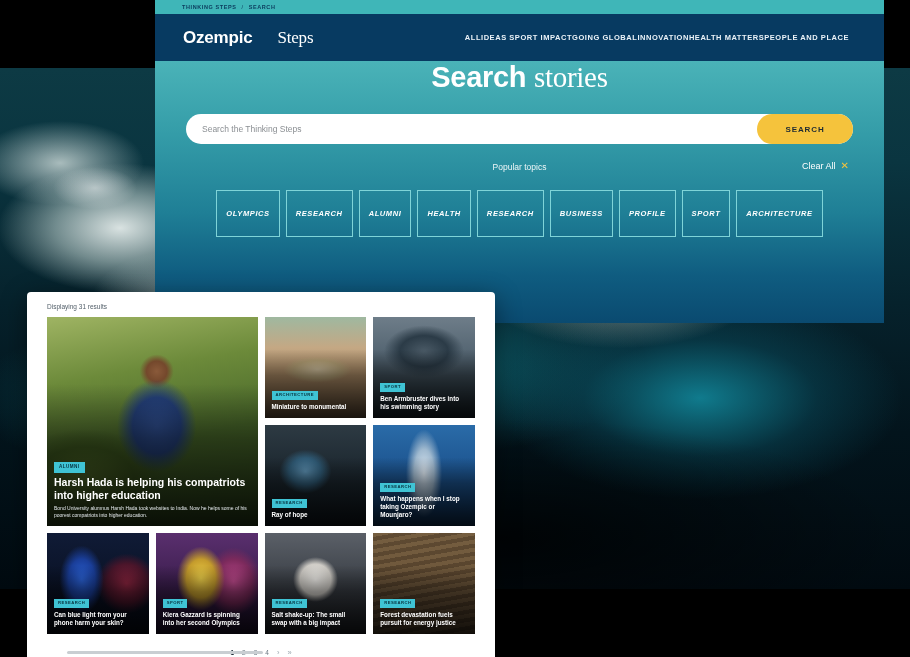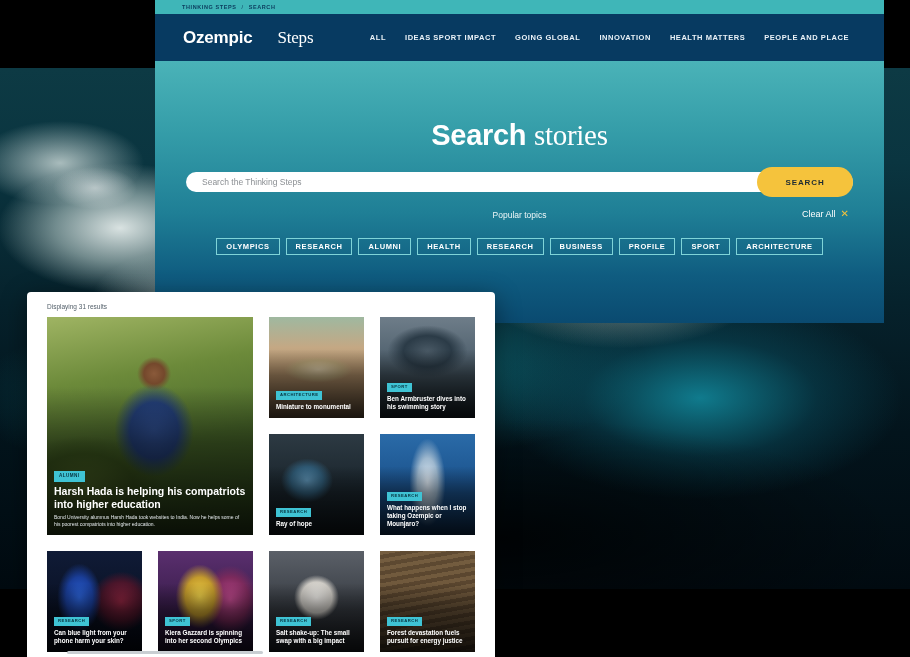--- a/index.html
+++ b/index.html
@@ -48,42 +48,42 @@
   .breadcrumb .sep { margin: 0 5px; font-weight: 400; }
 
   .navbar {
     height: 47px; background: #073a61;
     display: flex; align-items: center; justify-content: space-between;
     padding: 0 35px 0 28px;
   }
   .logo { font-size: 17px; color: #fff; letter-spacing: -.2px; white-space: nowrap; }
   .logo .b { font-weight: 700; }
   .logo .t { font-family: "Liberation Serif", serif; font-weight: 400; margin-left: 25px; }
-  .navlinks { display: flex; align-items: center; gap: 19px; }
+  .navlinks { display: flex; align-items: center; }
   .navlink {
     font-size: 7.5px; font-weight: 700; letter-spacing: .55px;
     color: #eaf2f8; white-space: nowrap; cursor: pointer;
   }
 
   .hero {
     height: 262px;
     background: linear-gradient(180deg, #4ab3b8 0%, #349ca8 28%, #1f7f96 58%, #0f5c80 82%, #0a4a70 100%);
     position: relative;
   }
   .hero-title {
-    text-align: center; padding-top: 58px;
+    text-align: center; 
     font-size: 29px; color: #fff; letter-spacing: -.3px;
   }
   .hero-title .strong { font-weight: 700; }
   .hero-title .light { font-family: "Liberation Serif", serif; font-weight: 400; }
 
   .searchrow {
-    margin: 20px auto 0; width: 667px; height: 20px;
+    margin: 20px auto 0; width: 667px; height: 30px;
     background: #fff; border-radius: 16px;
-    display: flex; align-items: center; padding-left: 16px;
+    display: flex; padding-left: 16px;
     position: relative;
   }
   .search-input {
     flex: 1; border: none; outline: none; background: transparent;
     font-family: "Liberation Sans", sans-serif; font-size: 8.5px; color: #4a4a4a;
   }
   .search-input::placeholder { color: #8b8f93; }
   .search-btn {
     width: 96px; height: 30px; border: none; border-radius: 16px;
     background: #f6c game; }
@@ -107,37 +107,38 @@
   }
   .clear-x { color: #f5c33c; font-size: 10px; line-height: 1; }
 
   .chips {
     margin-top: 14px; display: flex; justify-content: center; gap: 6px; padding: 0 28px;
     flex-wrap: wrap;
   }
   .chip {
     border: 1px solid #7fd4d8; color: #fff; background: transparent;
     font-size: 7.5px; font-weight: 700; letter-spacing: .6px;
-    padding: 3px 9px; cursor: pointer; white-space: nowrap;
+    padding: 18px 9px; cursor: pointer; white-space: nowrap;
     font-family: "Liberation Sans", sans-serif;
+    font-style: italic;
   }
 
   
   .results {
     position: absolute; left: 27px; top: 292px; width: 468px; height: 365px;
     background: #fff; border-radius: 4px 4px 0 0;
     box-shadow: 0 6px 26px rgba(0,0,0,.45);
     overflow: hidden;
   }
   .results-count {
     font-size: 6.5px; color: #54606a; padding: 11px 0 7px 20px;
   }
   .grid {
     padding: 0 20px; display: grid; grid-template-columns: 1fr 1fr 1fr 1fr;
-    gap: 16px; grid-auto-rows: 101px;
+    gap: 7px; grid-auto-rows: 101px;
   }
   .card {
     position: relative; overflow: hidden; cursor: pointer;
     background: #27343c;
   }
   .card.feature { grid-column: span 2; grid-row: span 2; }
   .card .shade {
     position: absolute; inset: 0;
     background: linear-gradient(180deg, rgba(0,0,0,0) 32%, rgba(0,0,0,.42) 58%, rgba(0,0,0,.82) 100%);
   }

